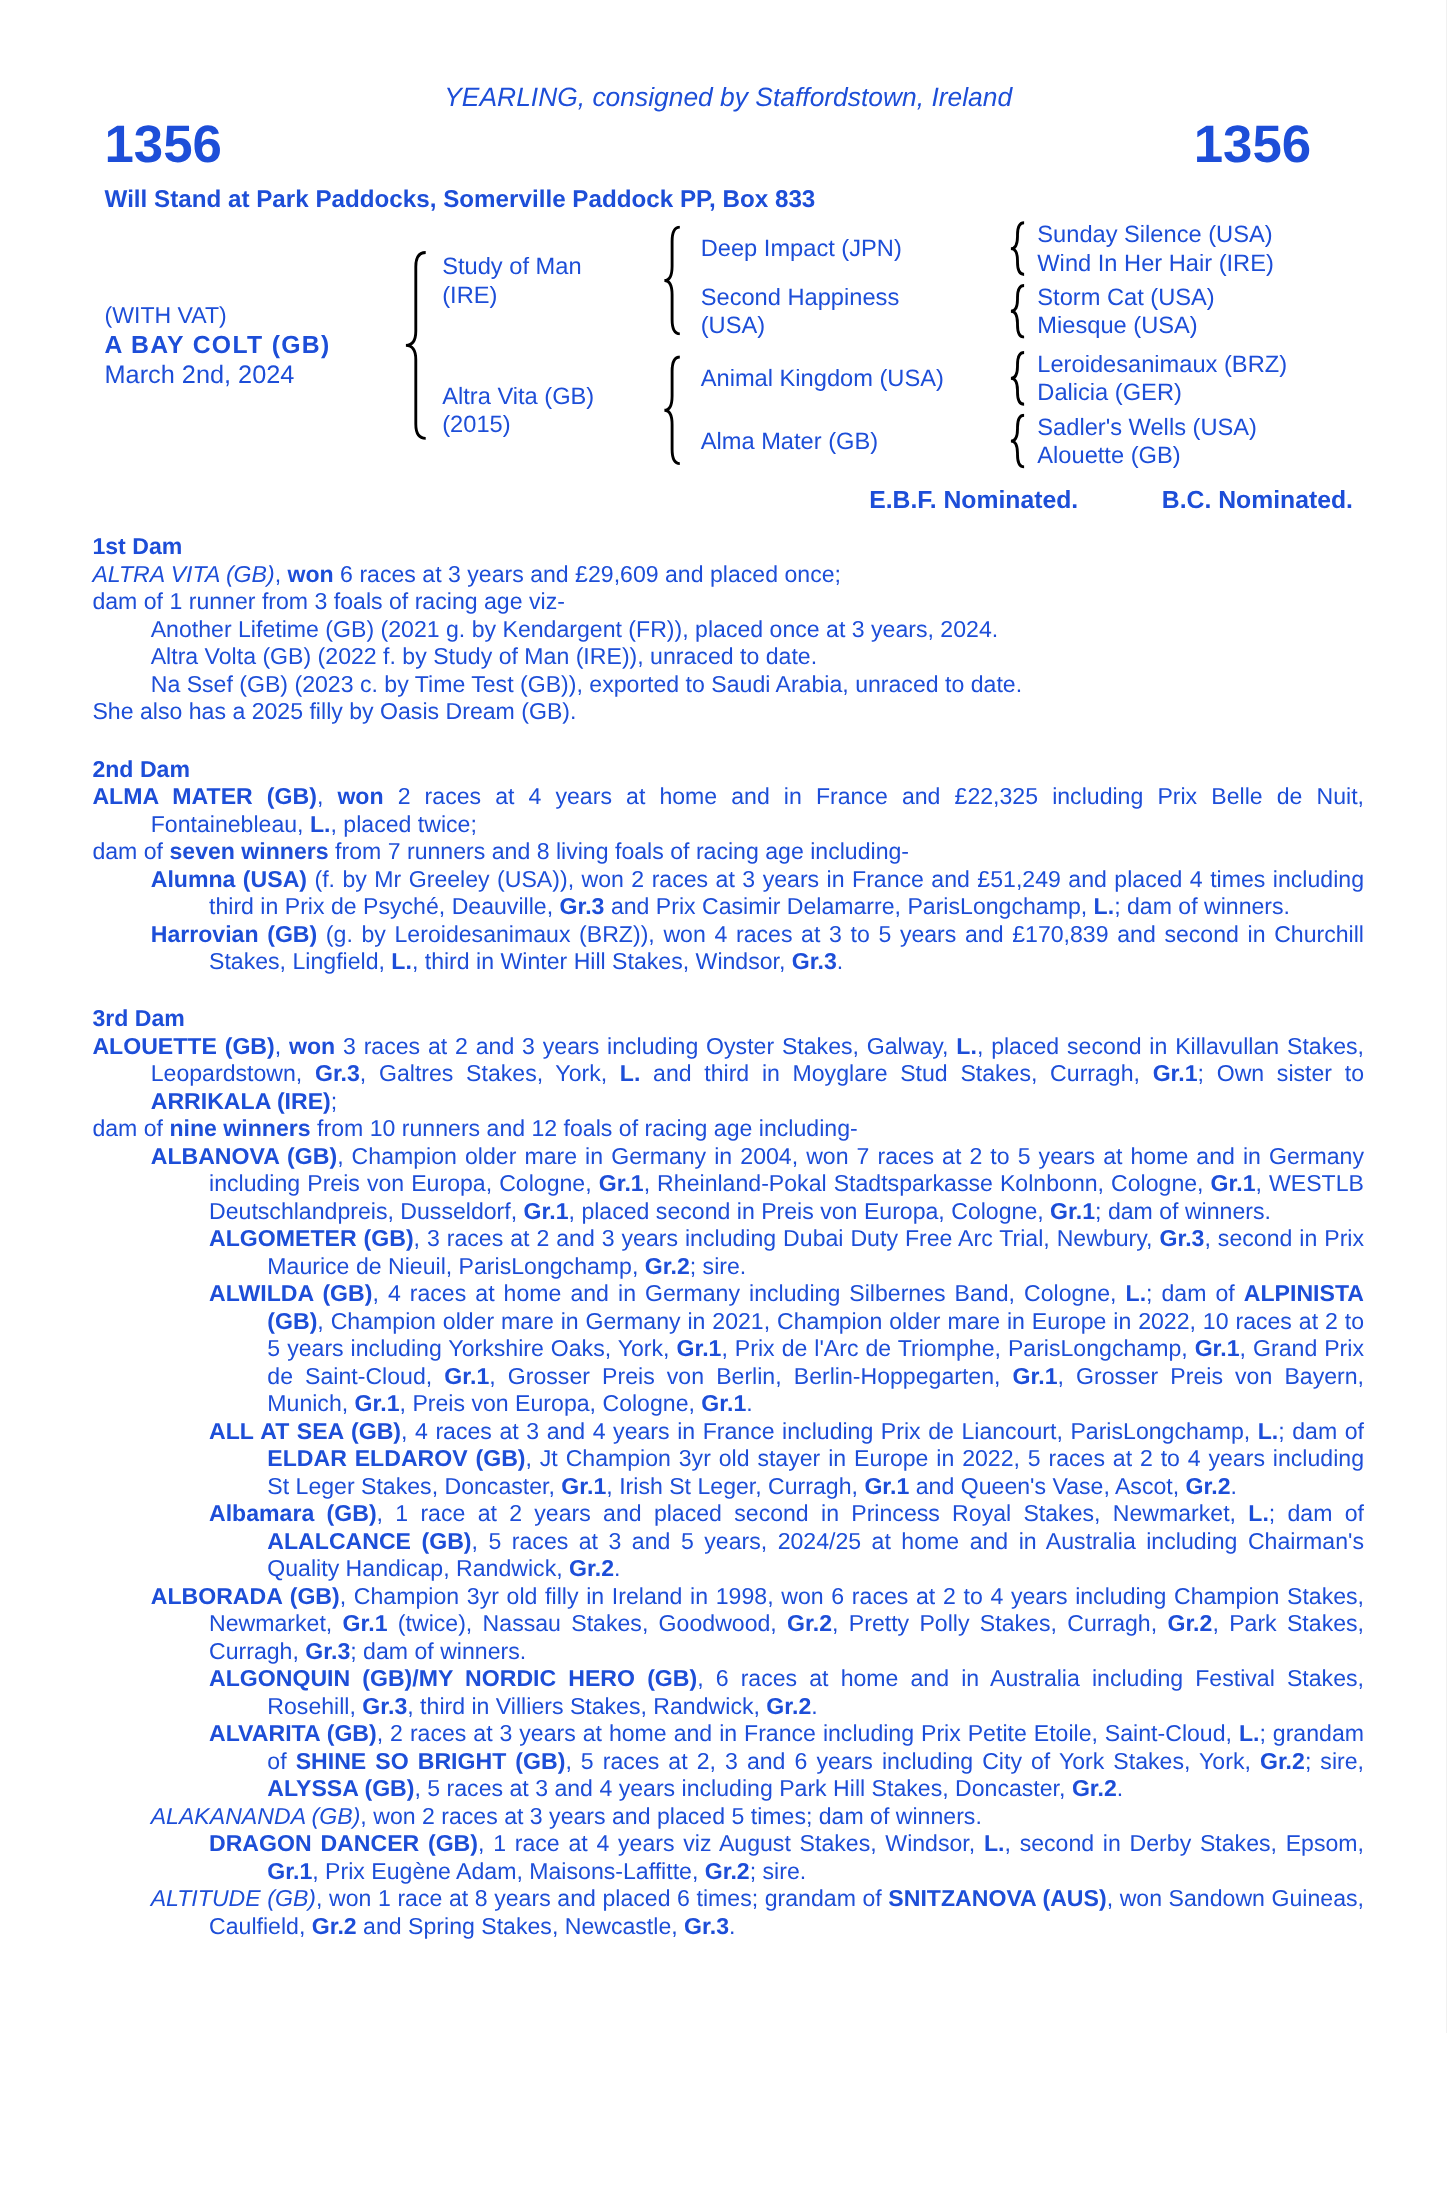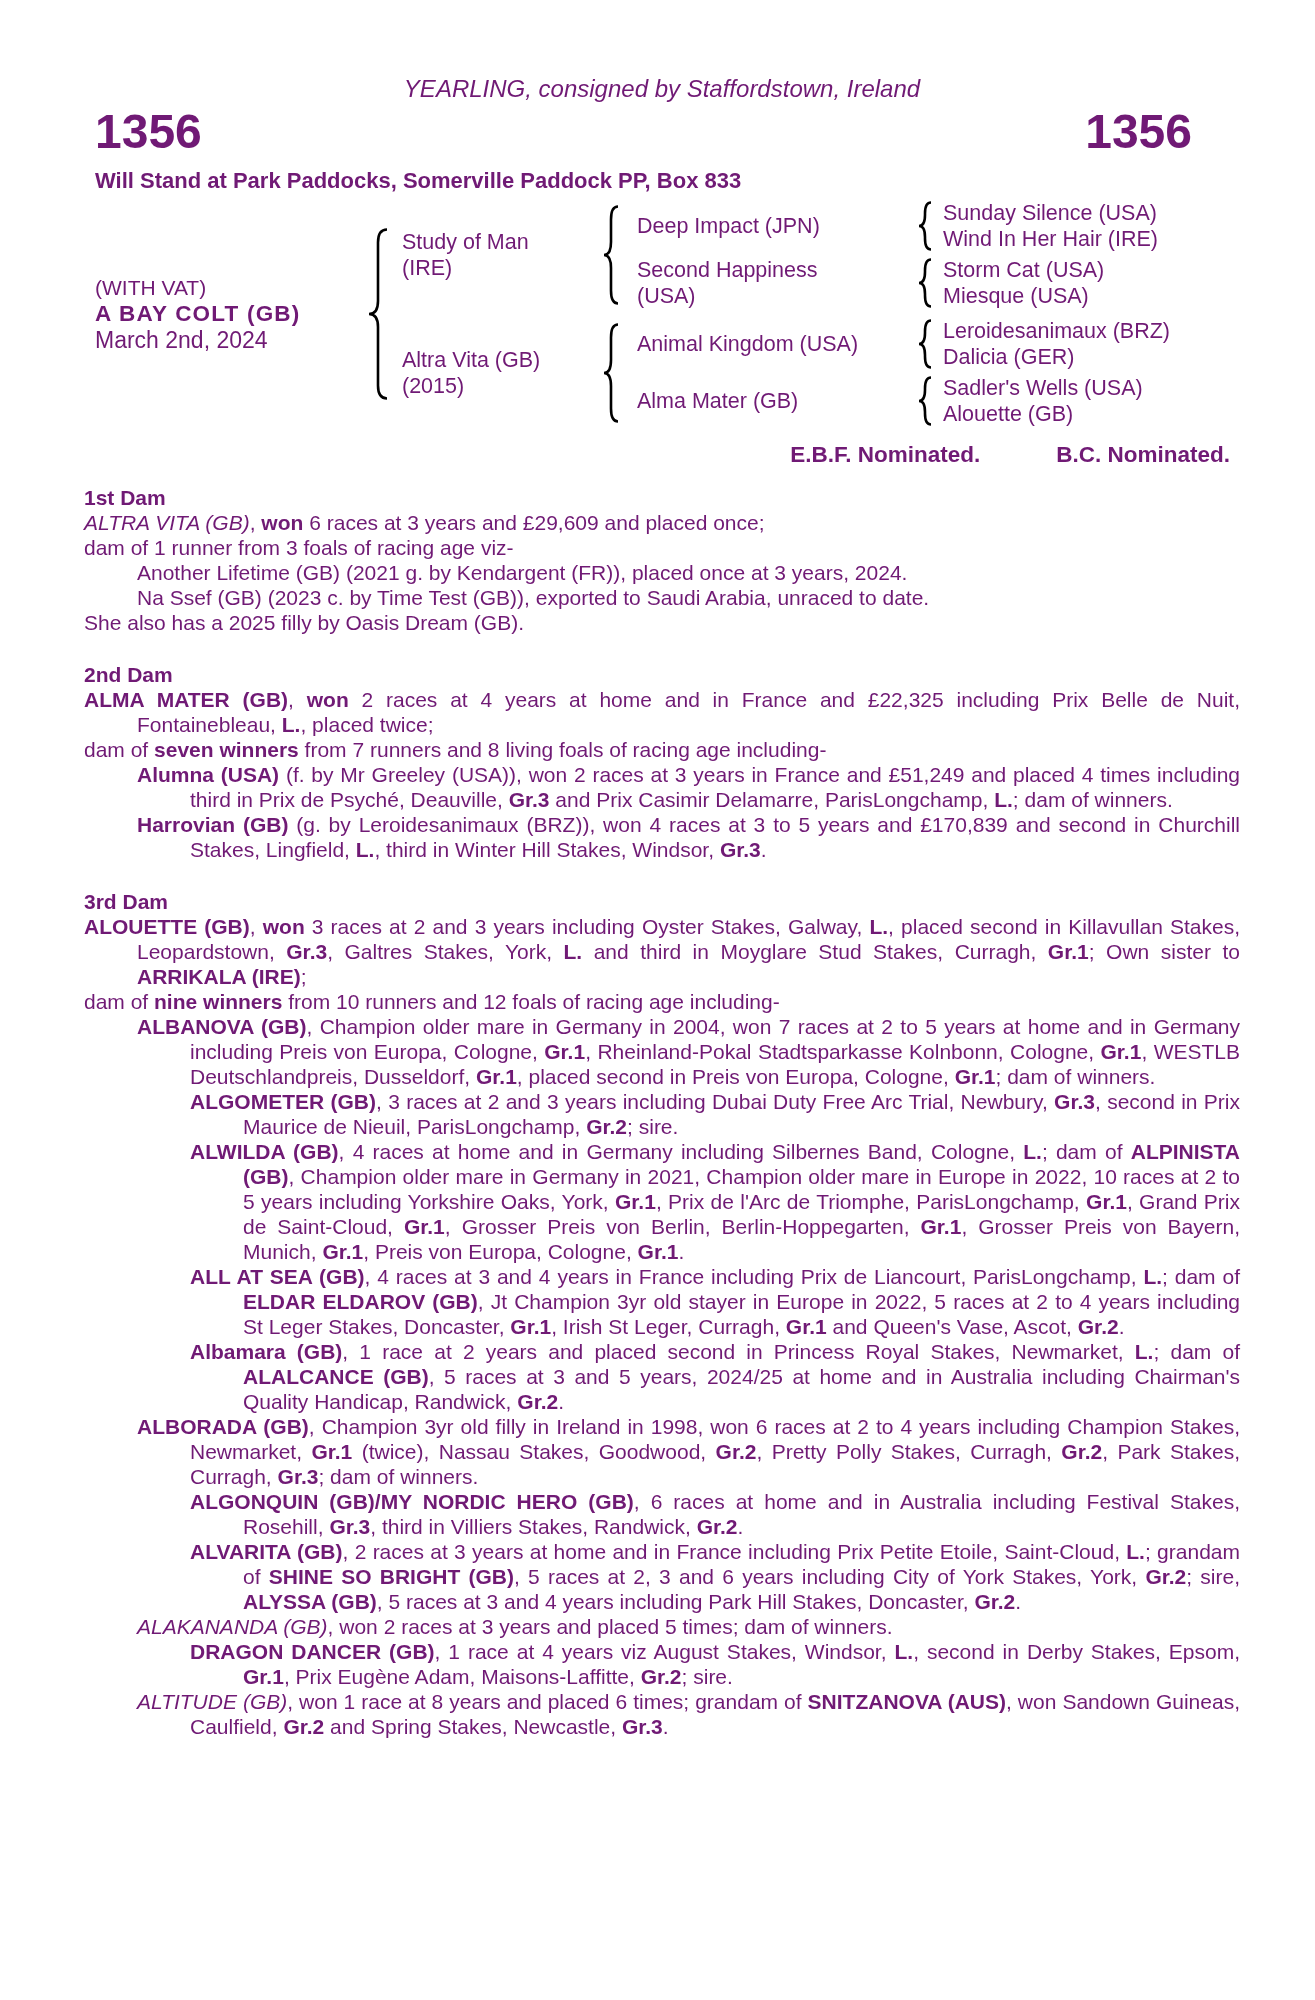--- a/index.html
+++ b/index.html
@@ -1,18 +1,18 @@
 <!DOCTYPE html>
 <html><head>
 <meta charset="utf-8">
 <style>
   html,body { margin:0; padding:0; background:#e8e8e8; }
   .page {
     position:relative; width:1315px; height:2000px; margin:0 auto;
-    background:#ffffff; color:#701a75;
+    background:#ffffff; color:#1d4ed8;
     font-family:"Liberation Sans","DejaVu Sans",sans-serif;
     overflow:hidden;
   }
   
   .consign-line {
     padding-top:74px; width:1156px; margin-left:84px;
     text-align:center; font-style:italic; font-size:24px; line-height:30px;
   }
   .lot-row {
     display:flex; justify-content:space-between; align-items:center;
@@ -157,20 +157,21 @@
   <div class="noms">
     <span>E.B.F. Nominated.</span><span class="nom-gap"></span><span>B.C. Nominated.</span>
   </div>
 
   <div class="sections">
       <div class="section">
         <div class="sec-head">1st Dam</div>
         <p class="para ind0"><span class="i">ALTRA VITA (GB)</span><span>, </span><span class="b">won</span><span> 6 races at 3 years and £29,609 and placed once;</span></p>
         <p class="para ind0"><span>dam of 1 runner from 3 foals of racing age viz-</span></p>
         <p class="para ind1"><span>Another Lifetime (GB) (2021 g. by Kendargent (FR)), placed once at 3 years, 2024.</span></p>
+        <p class="para ind1"><span>Altra Volta (GB) (2022 f. by Study of Man (IRE)), unraced to date.</span></p>
         <p class="para ind1"><span>Na Ssef (GB) (2023 c. by Time Test (GB)), exported to Saudi Arabia, unraced to date.</span></p>
         <p class="para ind0"><span>She also has a 2025 filly by Oasis Dream (GB).</span></p>
       </div>
       <div class="section">
         <div class="sec-head">2nd Dam</div>
         <p class="para ind0"><span class="b">ALMA MATER (GB)</span><span>, </span><span class="b">won</span><span> 2 races at 4 years at home and in France and £22,325 including Prix Belle de Nuit, Fontainebleau, </span><span class="b">L.</span><span>, placed twice;</span></p>
         <p class="para ind0"><span>dam of </span><span class="b">seven winners</span><span> from 7 runners and 8 living foals of racing age including-</span></p>
         <p class="para ind1"><span class="b">Alumna (USA)</span><span> (f. by Mr Greeley (USA)), won 2 races at 3 years in France and £51,249 and placed 4 times including third in Prix de Psyché, Deauville, </span><span class="b">Gr.3</span><span> and Prix Casimir Delamarre, ParisLongchamp, </span><span class="b">L.</span><span>; dam of winners.</span></p>
         <p class="para ind1"><span class="b">Harrovian (GB)</span><span> (g. by Leroidesanimaux (BRZ)), won 4 races at 3 to 5 years and £170,839 and second in Churchill Stakes, Lingfield, </span><span class="b">L.</span><span>, third in Winter Hill Stakes, Windsor, </span><span class="b">Gr.3</span><span>.</span></p>
       </div>

